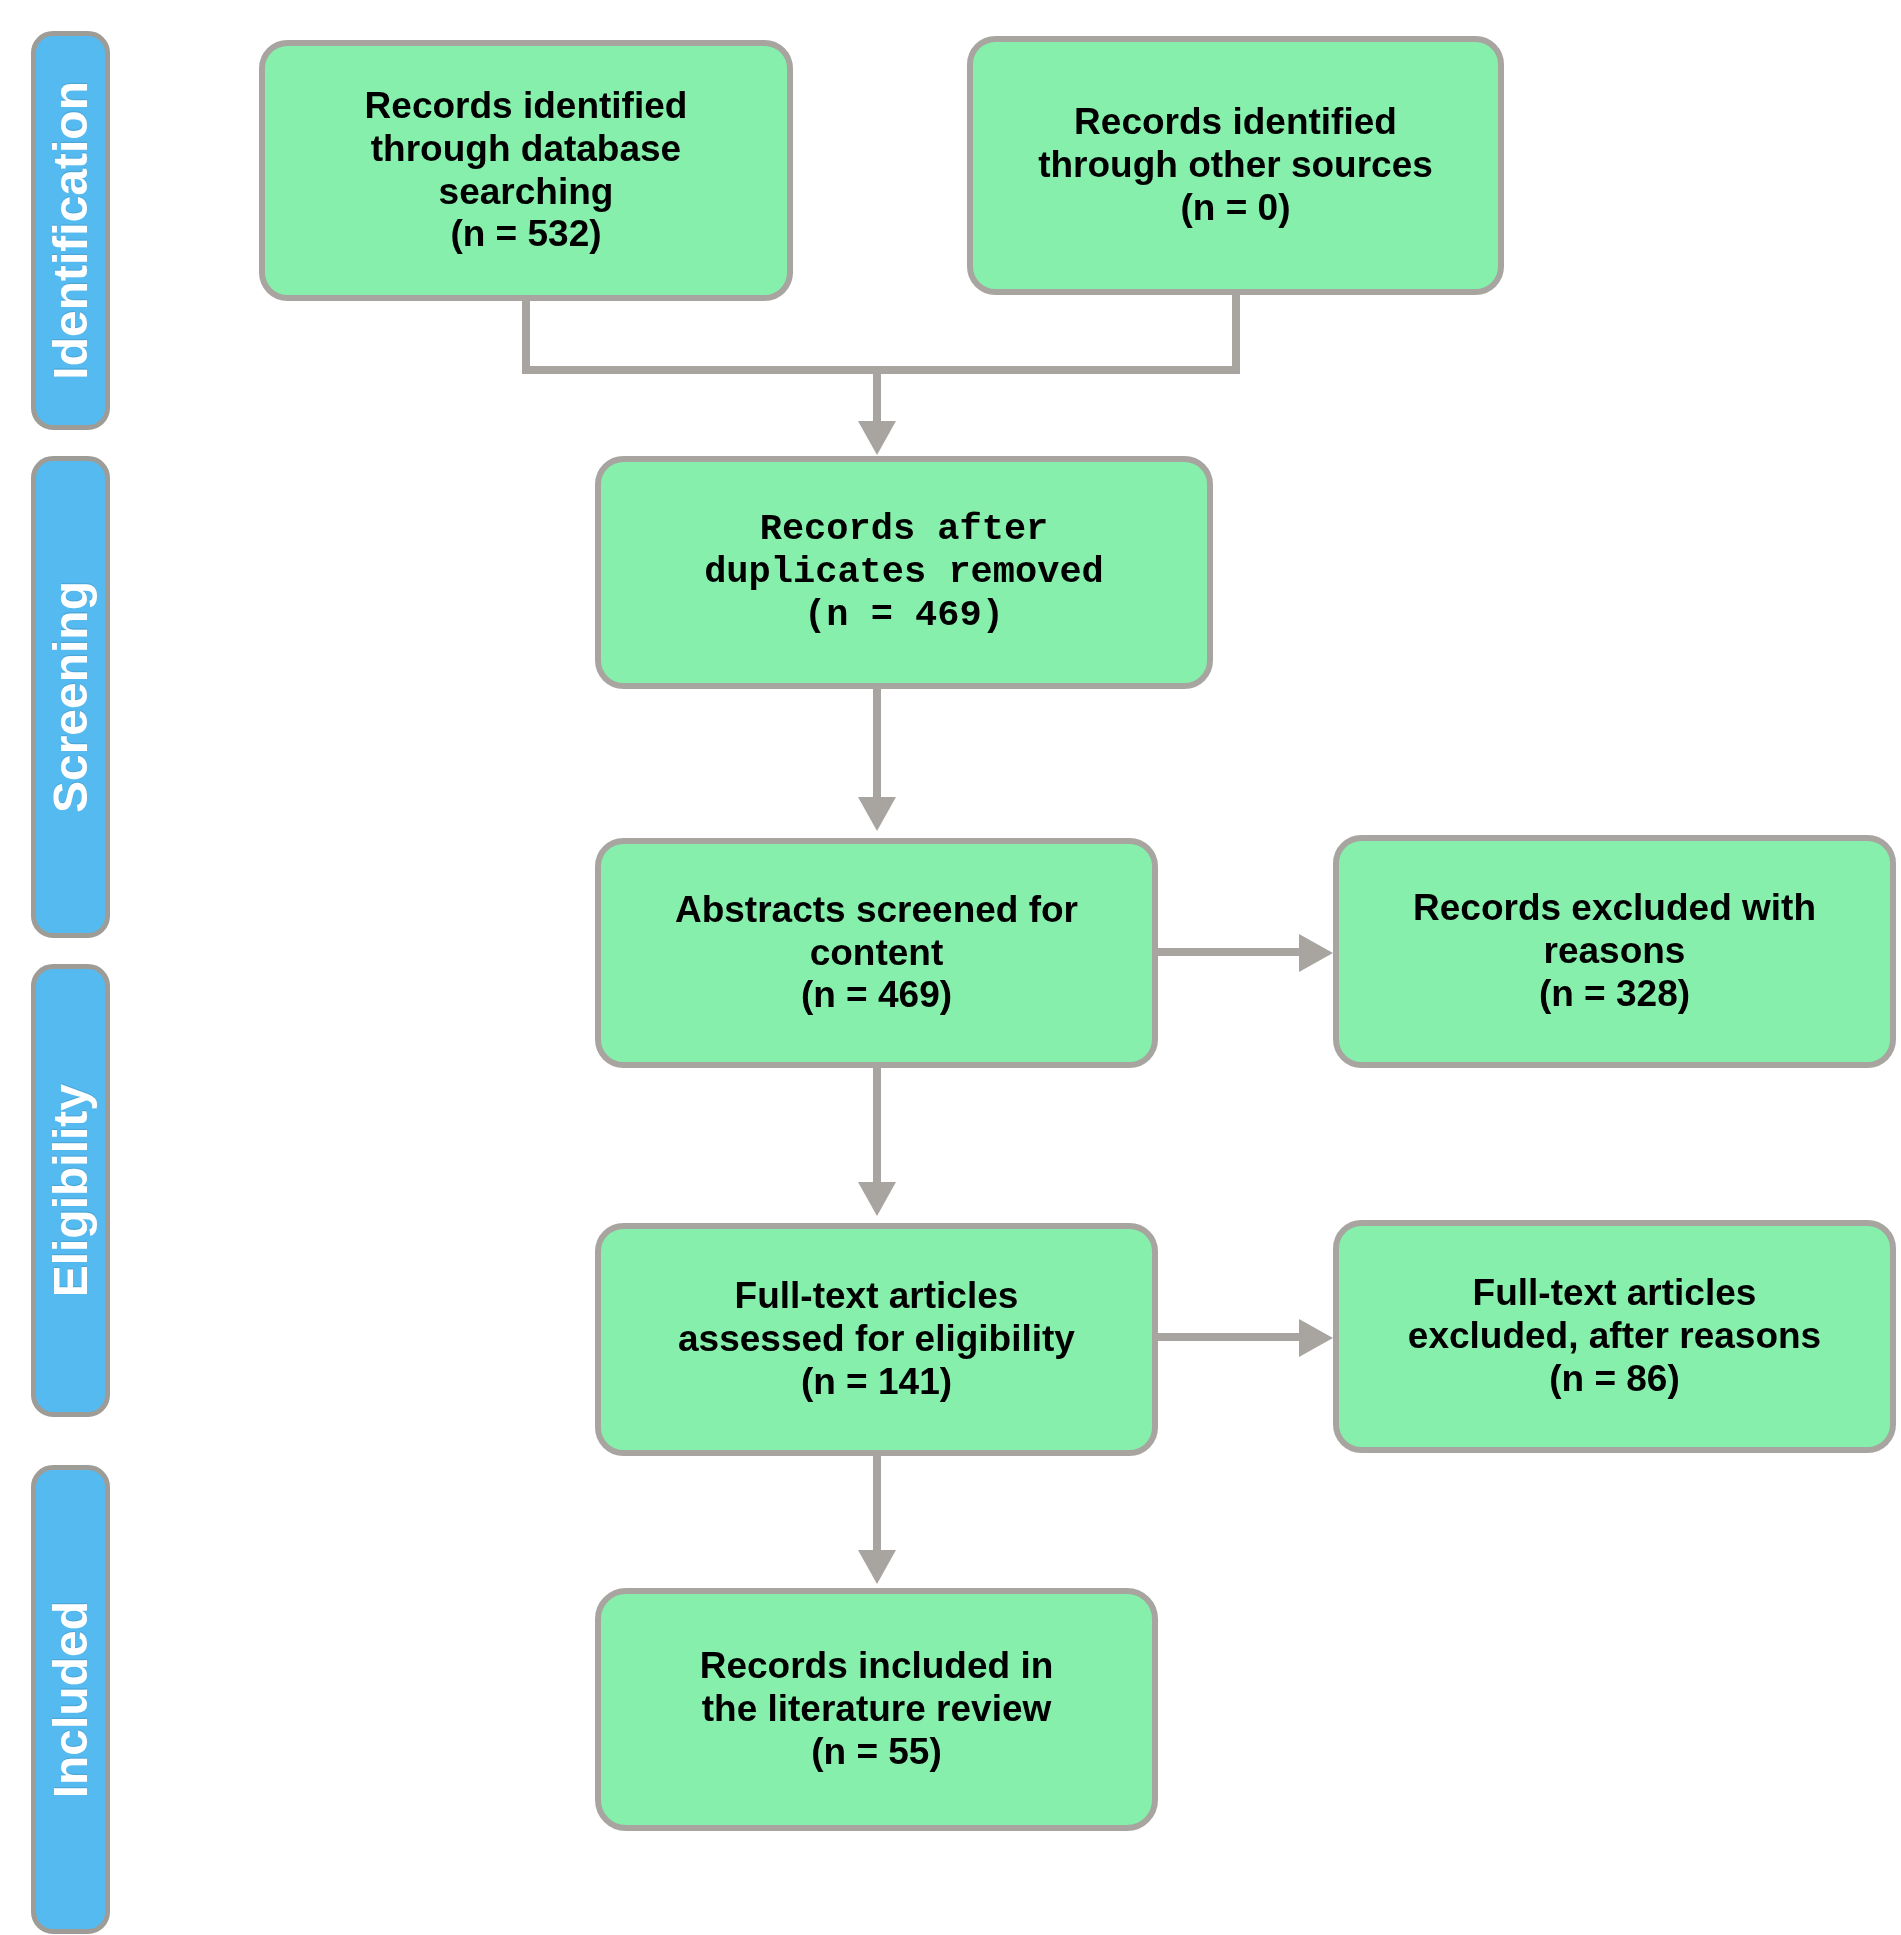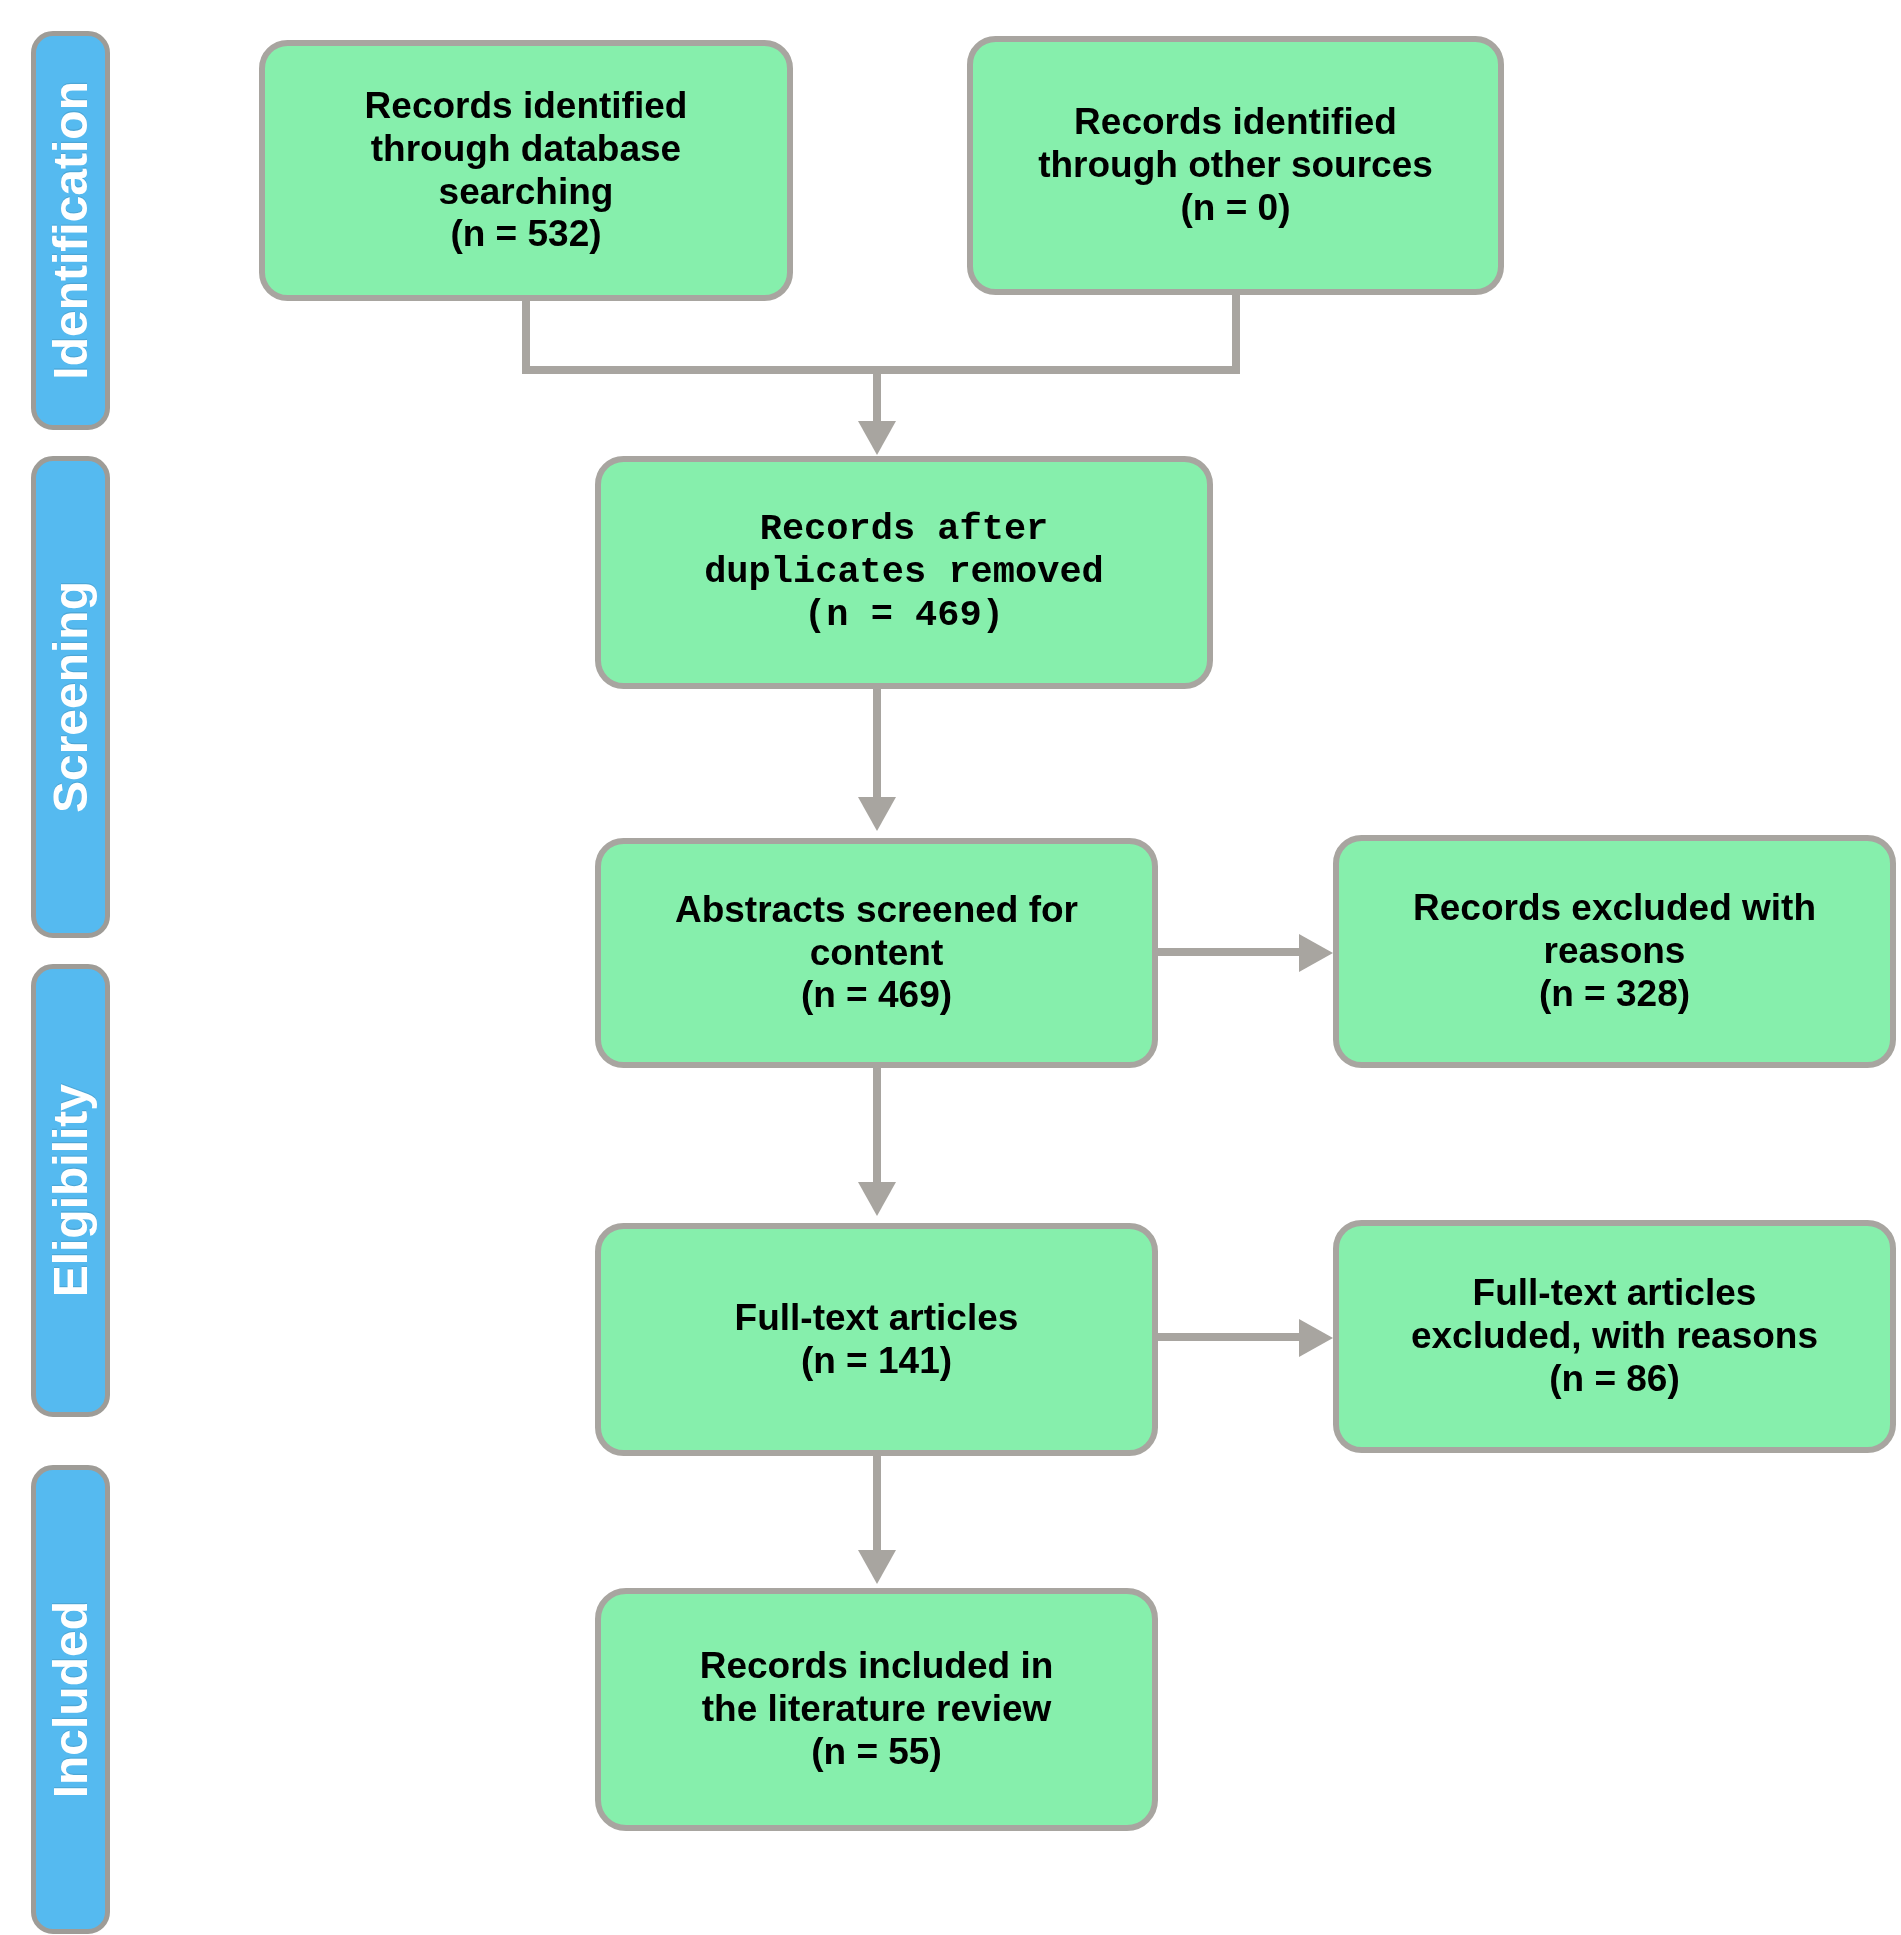--- a/index.html
+++ b/index.html
@@ -153,26 +153,27 @@
   </div>
 
   <div class="flow-box" style="left:1333px; top:835px; width:563px; height:233px;">
     <span class="line">Records excluded with</span>
     <span class="line">reasons</span>
     <span class="line">(n = 328)</span>
   </div>
 
   <div class="flow-box" style="left:595px; top:1223px; width:563px; height:233px;">
     <span class="line">Full-text articles</span>
+    <span class="line">assessed for eligibility</span>
     <span class="line">(n = 141)</span>
   </div>
 
   <div class="flow-box" style="left:1333px; top:1220px; width:563px; height:233px;">
     <span class="line">Full-text articles</span>
-    <span class="line">excluded, with reasons</span>
+    <span class="line">excluded, after reasons</span>
     <span class="line">(n = 86)</span>
   </div>
 
   <div class="flow-box" style="left:595px; top:1588px; width:563px; height:243px;border-radius:31px;">
     <span class="line">Records included in</span>
     <span class="line">the literature review</span>
     <span class="line">(n = 55)</span>
   </div>
 
 </div>

